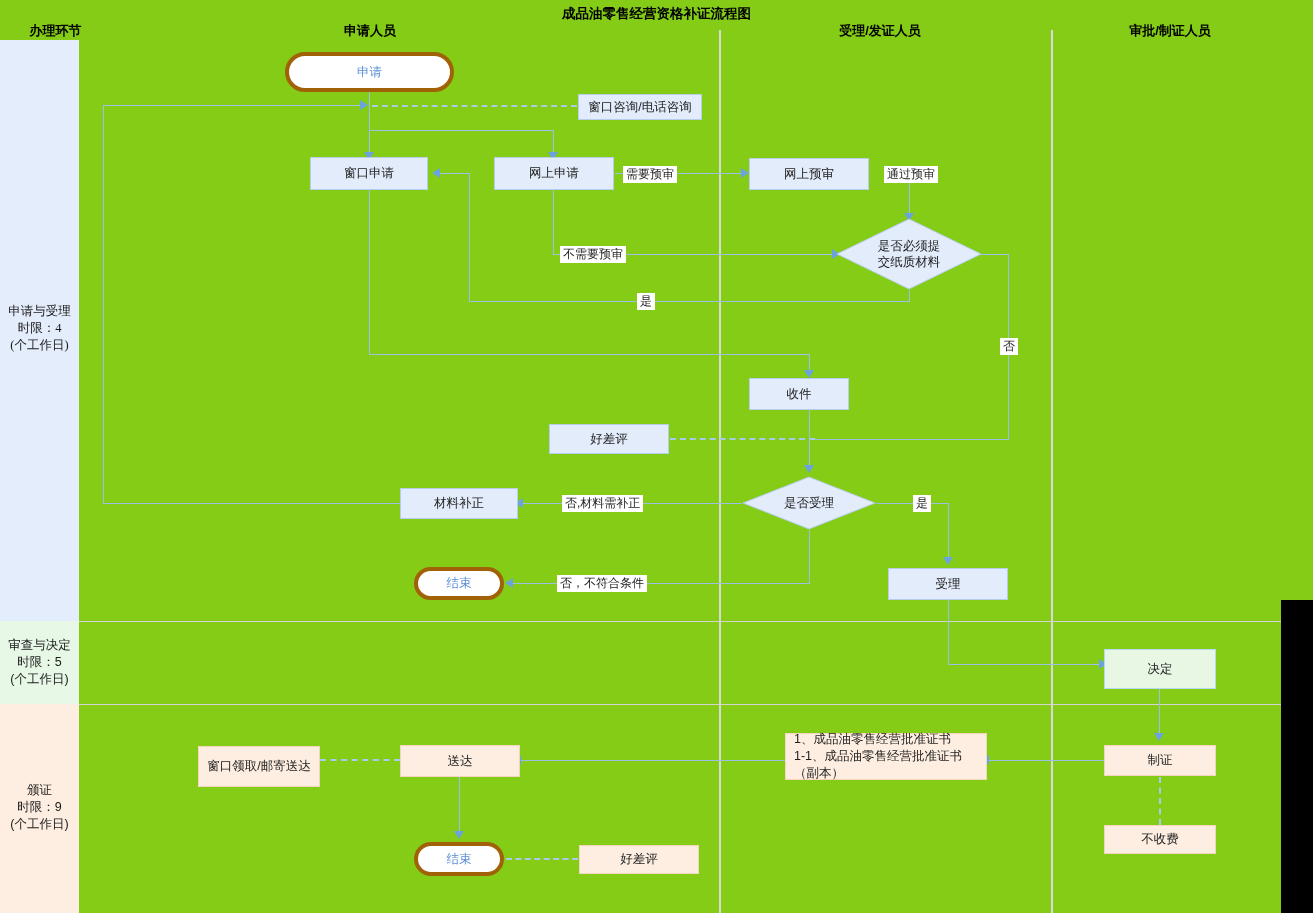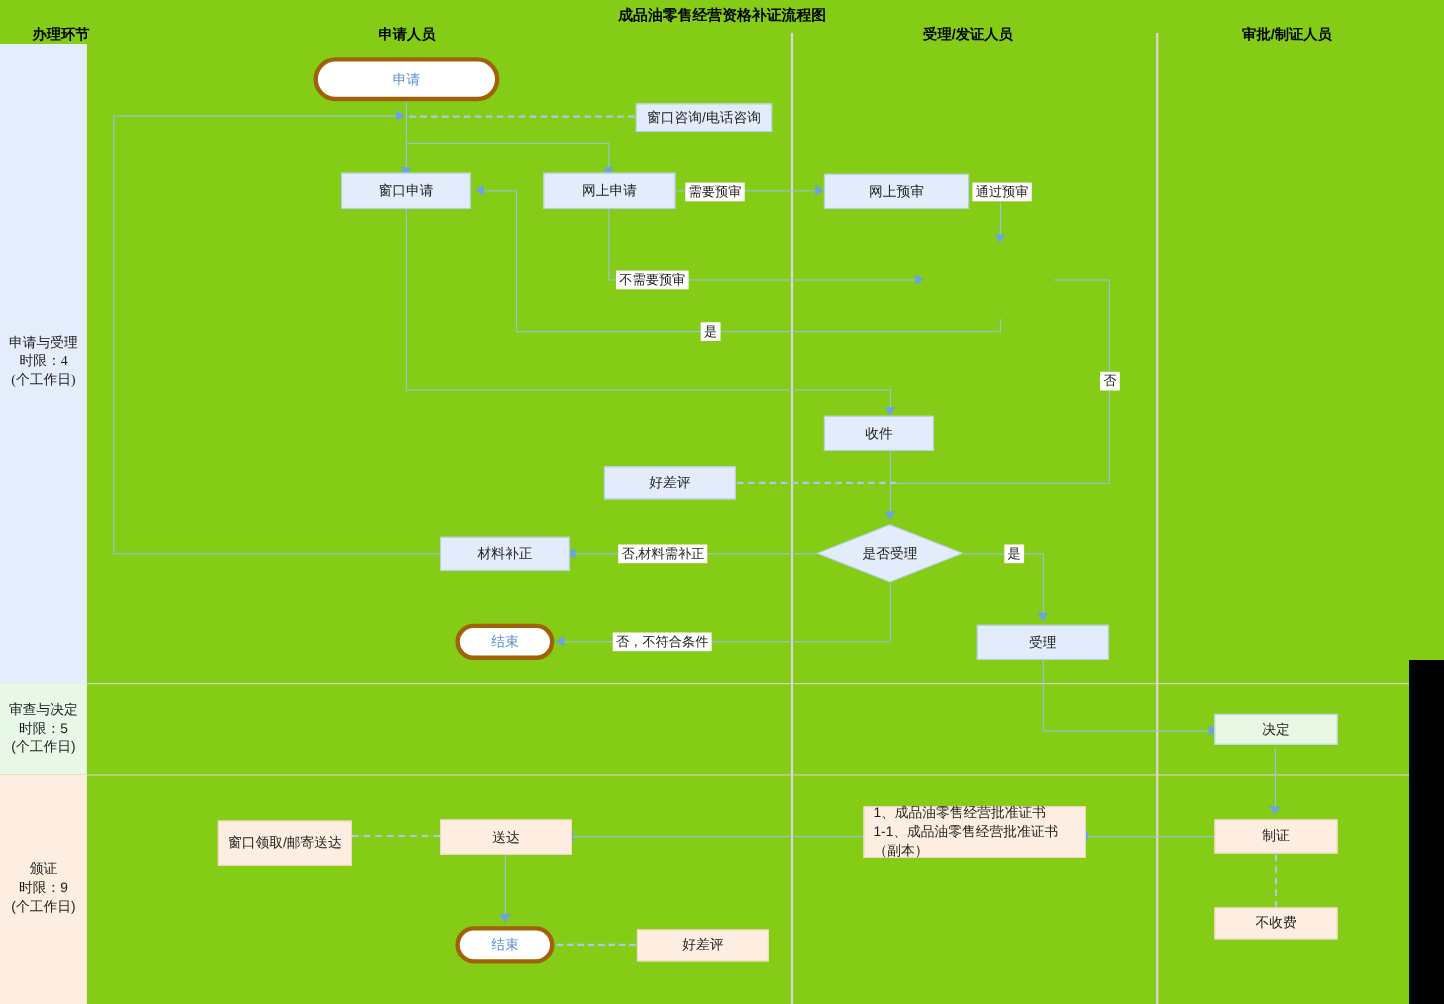--- a/index.html
+++ b/index.html
@@ -182,41 +182,50 @@
   <div class="elabel" style="left:557px;top:575px;">否，不符合条件</div>
 
   <div class="node pill" style="left:285px;top:52px;width:169px;height:40px;">申请</div>
 
   <div class="node rect" style="left:578px;top:94px;width:124px;height:26px;">窗口咨询/电话咨询</div>
 
   <div class="node rect" style="left:310px;top:157px;width:118px;height:33px;">窗口申请</div>
 
   <div class="node rect" style="left:494px;top:157px;width:120px;height:33px;">网上申请</div>
 
-  <div class="node rect" style="left:749px;top:158px;width:132px;height:32px;text-align:right;">网上预审</div>
-
+  <div class="node rect" style="left:749px;top:158px;width:120px;height:32px;text-align:right;">网上预审</div>
+
+  <div class="node diamond" style="left:836px;top:218px;width:146px;height:72px;">
+    <svg class="dshape" viewBox="0 0 146 72" preserveAspectRatio="none">
+      <polygon points="73,1 145,36 73,71 1,36" fill="#e3ecfa" stroke="#b6cdec" stroke-width="1"></polygon>
+    </svg>
+    <div class="dtext">
+      <div>是否必须提</div>
+      <div>交纸质材料</div>
+    </div>
+  </div>
 
   <div class="node rect" style="left:749px;top:378px;width:100px;height:32px;text-align:center;">收件</div>
 
   <div class="node rect" style="left:549px;top:424px;width:120px;height:30px;">好差评</div>
 
   <div class="node diamond" style="left:742px;top:476px;width:134px;height:54px;">
     <svg class="dshape" viewBox="0 0 134 54" preserveAspectRatio="none">
       <polygon points="67,1 133,27 67,53 1,27" fill="#e3ecfa" stroke="#b6cdec" stroke-width="1"></polygon>
     </svg>
     <div class="dtext">是否受理</div>
   </div>
 
   <div class="node rect" style="left:400px;top:488px;width:118px;height:31px;">材料补正</div>
 
   <div class="node pill" style="left:414px;top:567px;width:90px;height:33px;">结束</div>
 
   <div class="node rect" style="left:888px;top:568px;width:120px;height:32px;">受理</div>
 
-  <div class="node rect green" style="left:1104px;top:649px;width:112px;height:28px;">决定</div>
+  <div class="node rect green" style="left:1104px;top:649px;width:112px;height:40px;">决定</div>
 
   <div class="node rect orange" style="left:1104px;top:745px;width:112px;height:31px;">制证</div>
 
   <div class="node rect orange" style="left:1104px;top:825px;width:112px;height:29px;">不收费</div>
 
   <div class="node rect orange" style="left:785px;top:733px;width:202px;height:47px;
               flex-direction:column;align-items:flex-start;justify-content:center;padding-left:8px;text-align:left;">
     <div>1、成品油零售经营批准证书</div>
     <div>1-1、成品油零售经营批准证书（副本）</div>
   </div>

